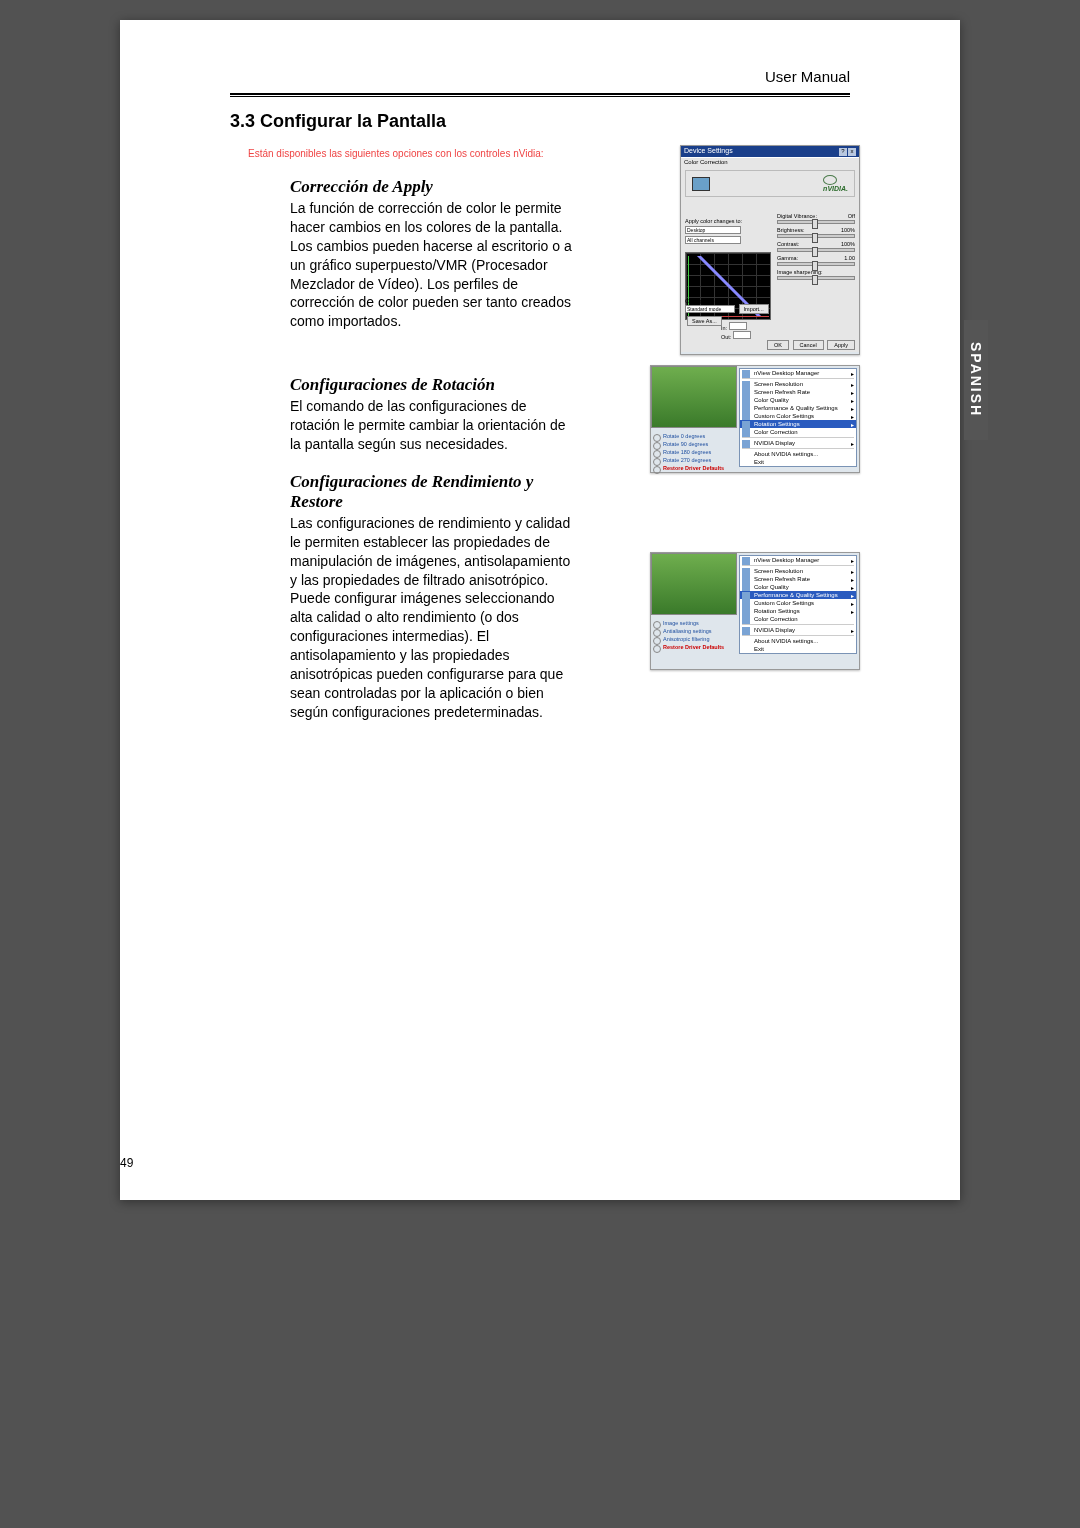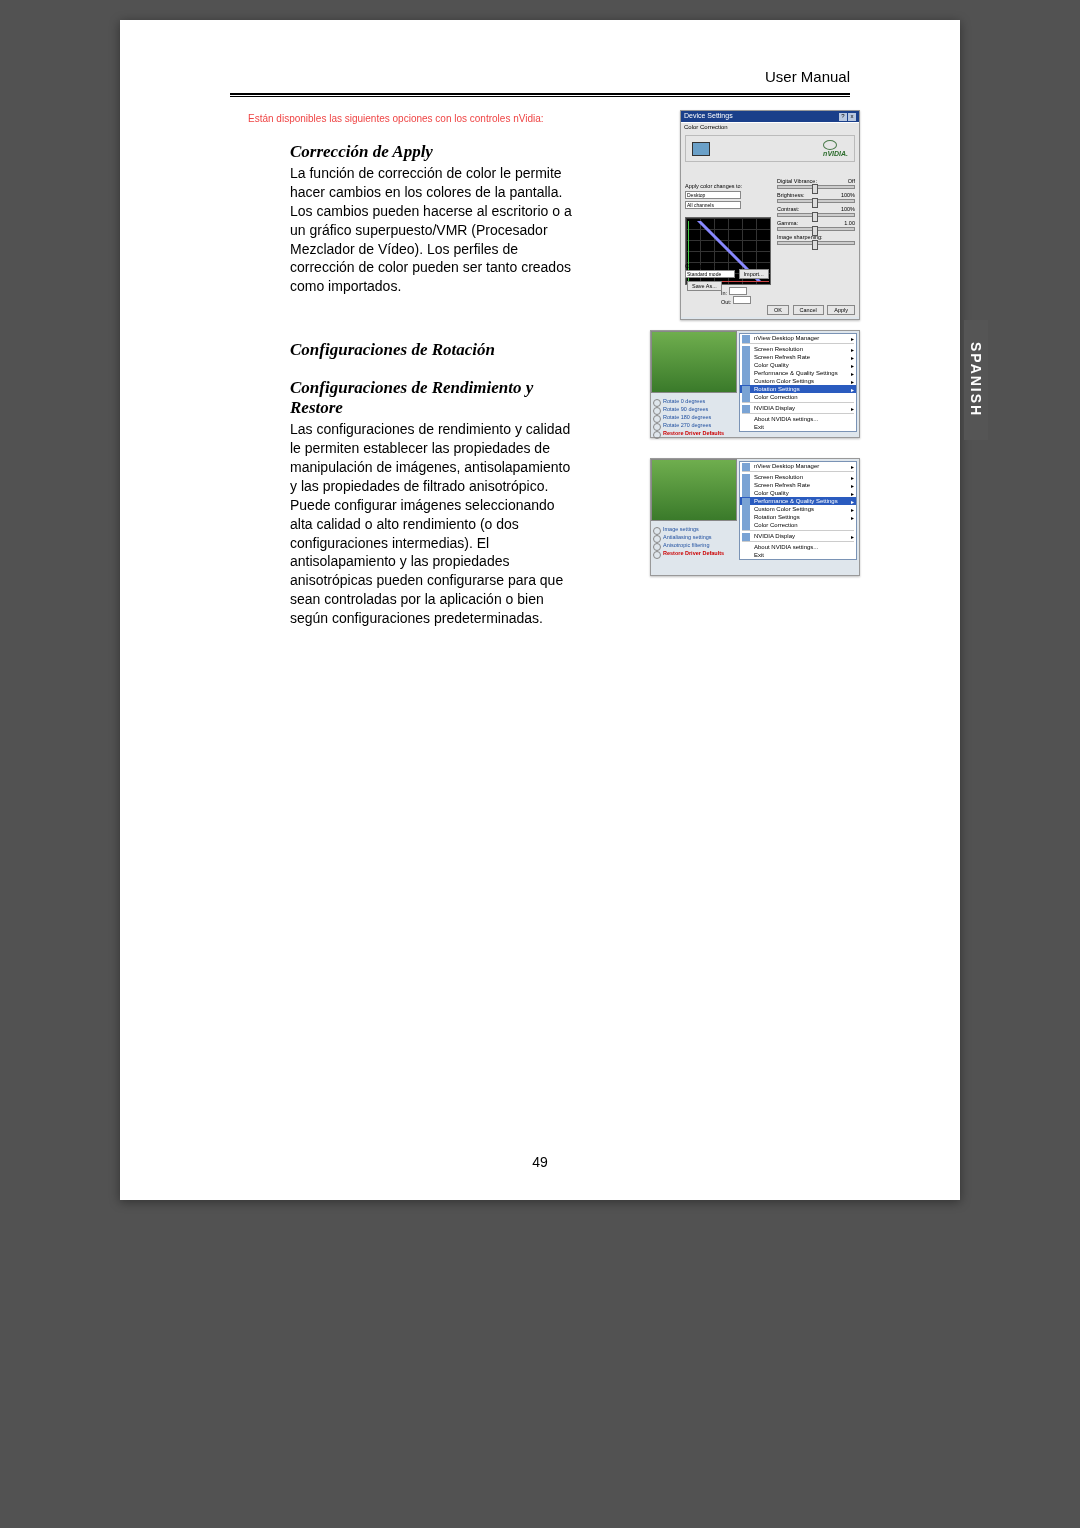--- a/index.html
+++ b/index.html
@@ -176,34 +176,35 @@
     letter-spacing: 2px;
     display:flex;
     align-items:center;
     justify-content:center;
     writing-mode: vertical-rl;
   }
   .page-num {
     position:absolute;
     bottom: 30px;
     width:100%;
-    text-align:center;
+    text-align:left;
     left:0;
-    font-size:14px;
+    font-size:12px;
     color:#000;
   }
 </style>
 </head>
 <body>
 
 <div class="page">
 
   <div class="header">User Manual</div>
   <hr class="hr-dbl">
 
+  <div class="sec-num-title">3.3 Configurar la Pantalla</div>
   <div class="intro">Están disponibles las siguientes opciones con los controles nVidia:</div>
 
   <div class="content-row">
     <div class="left-col">
       <div class="sub-title">Corrección de Apply</div>
       <div class="body-text">La función de corrección de color le permite hacer cambios en los colores de la pantalla. Los cambios pueden hacerse al escritorio o a un gráfico superpuesto/VMR (Procesador Mezclador de Vídeo). Los perfiles de corrección de color pueden ser tanto creados como importados.</div>
     </div>
 
     <div class="fig figA">
       <div class="dlg-title">
@@ -247,20 +248,21 @@
           <span class="dlg-btn">Cancel</span>
           <span class="dlg-btn">Apply</span>
         </div>
       </div>
     </div>
   </div>
 
   <div class="content-row" style="margin-top:44px">
     <div class="left-col">
       <div class="sub-title">Configuraciones de Rotación</div>
+      <div class="body-text">El comando de las configuraciones de rotación le permite cambiar la orientación de la pantalla según sus necesidades.</div>
     </div>
 
     <div class="fig figB">
       <div class="desk-preview"></div>
       <div class="side-list">
         <div>Rotate 0 degrees</div>
         <div>Rotate 90 degrees</div>
         <div>Rotate 180 degrees</div>
         <div>Rotate 270 degrees</div>
         <div class="bold">Restore Driver Defaults</div>

